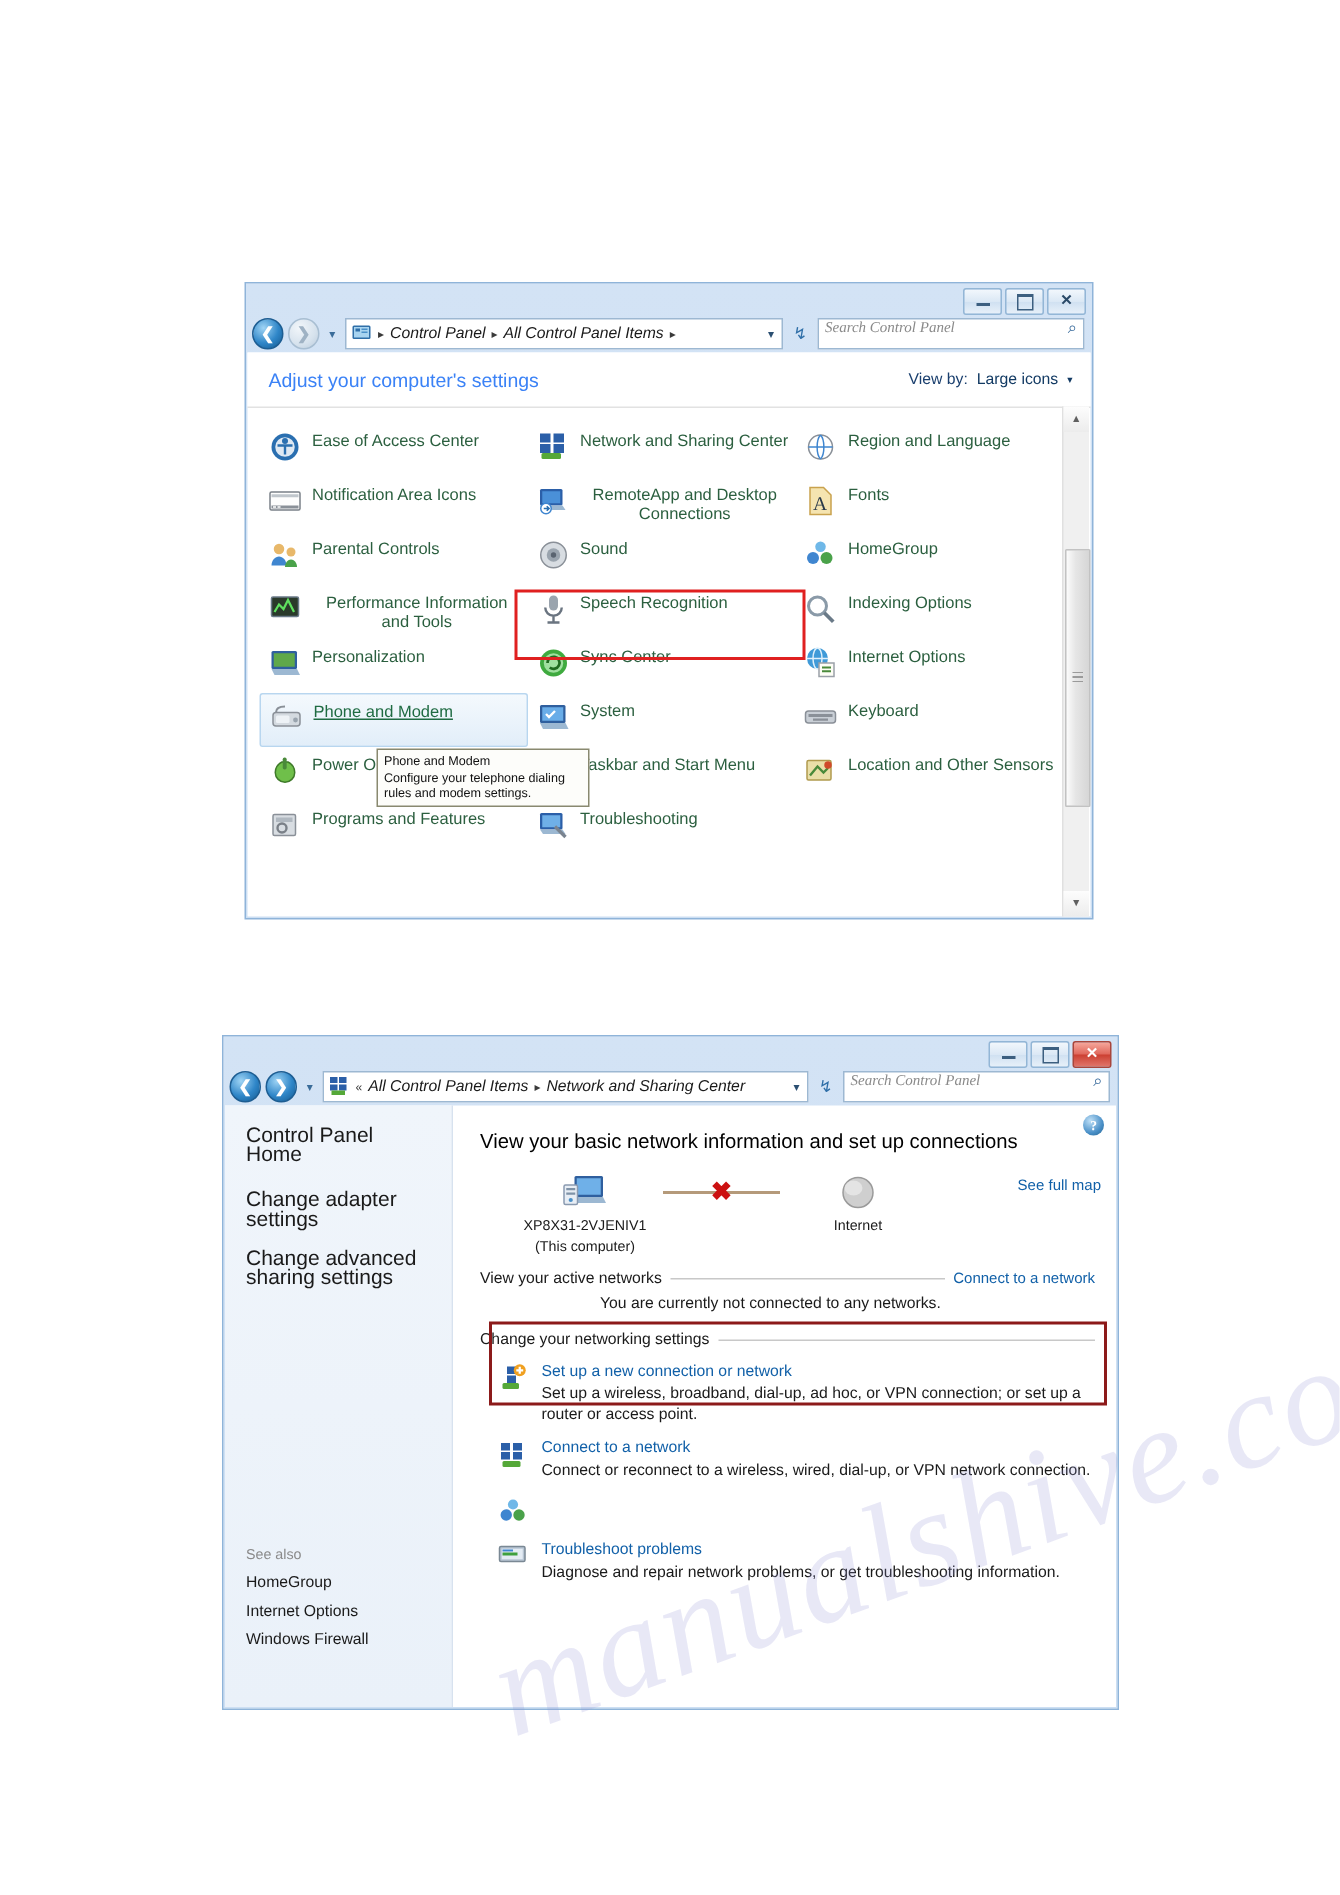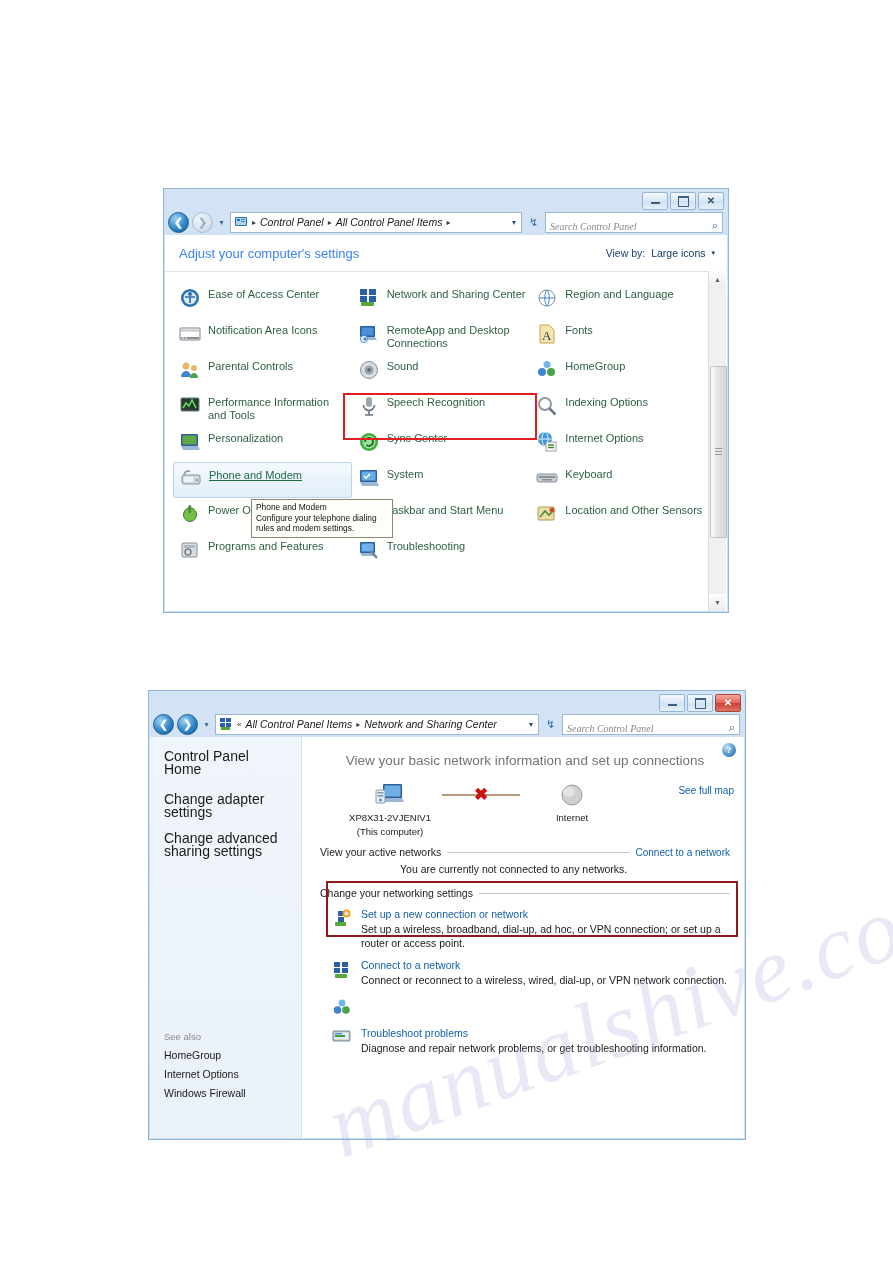--- a/index.html
+++ b/index.html
@@ -134,21 +134,21 @@
   .refreshbtn {
     width: 17px; height: 19px; flex:0 0 auto;
     display:flex; align-items:center; justify-content:center;
     color: #2f6fa8; font-size: 11px;
   }
   .searchbox {
     width: 168px;
     height: 19px;
     background:#ffffff;
     border:1px solid #9db8d2;
-    display:flex; align-items:flex-end;
+    display:flex; align-items:flex-start;
     padding: 0 4px;
     flex: 0 0 auto;
   }
   .searchbox .ph {
     flex:1 1 auto;
     font-size: 10px;
     font-style: italic;
     color: #8a8a8a;
     font-family: "Liberation Serif", serif;
   }
@@ -196,20 +196,21 @@
     padding: 4px 4px 0 6px;
     box-sizing: border-box;
     position: relative;
   }
   .cpitem .lbl {
     font-size: 11px;
     color: #2b5f3f;
     line-height: 13px;
     padding-top: 2px;
     font-family: "Liberation Sans", sans-serif;
+    text-align: center;
   }
   .cpitem.selected {
     background: linear-gradient(180deg,#f4f9fd 0%, #e2eef9 100%);
     border: 1px solid #b8d6ef;
     border-radius: 2px;
   }
   .cpitem.selected .lbl {
     color: #1f6b42;
     text-decoration: underline;
   }
@@ -313,23 +314,22 @@
   .help-icon {
     position:absolute; right:8px; top:6px;
     width:14px; height:14px; border-radius:50%;
     background: radial-gradient(circle at 35% 30%, #bfe0f7 0%, #4a90c8 60%, #24628f 100%);
     color:#fff; font-size:9px; font-weight:bold;
     display:flex; align-items:center; justify-content:center;
     font-family:"Liberation Serif", serif;
   }
   .w2-title {
     font-size: 13.5px;
-    color: #737373;
+    color: #000000;
     margin: 6px 0 0 0;
-    text-align: center;
   }
   .seefullmap {
     position:absolute; right:10px; top:48px;
     font-size: 10px; color:#1160a8;
   }
   .netmap {
     display:flex;
     align-items:flex-start;
     gap: 0;
     margin: 12px 0 0 22px;

